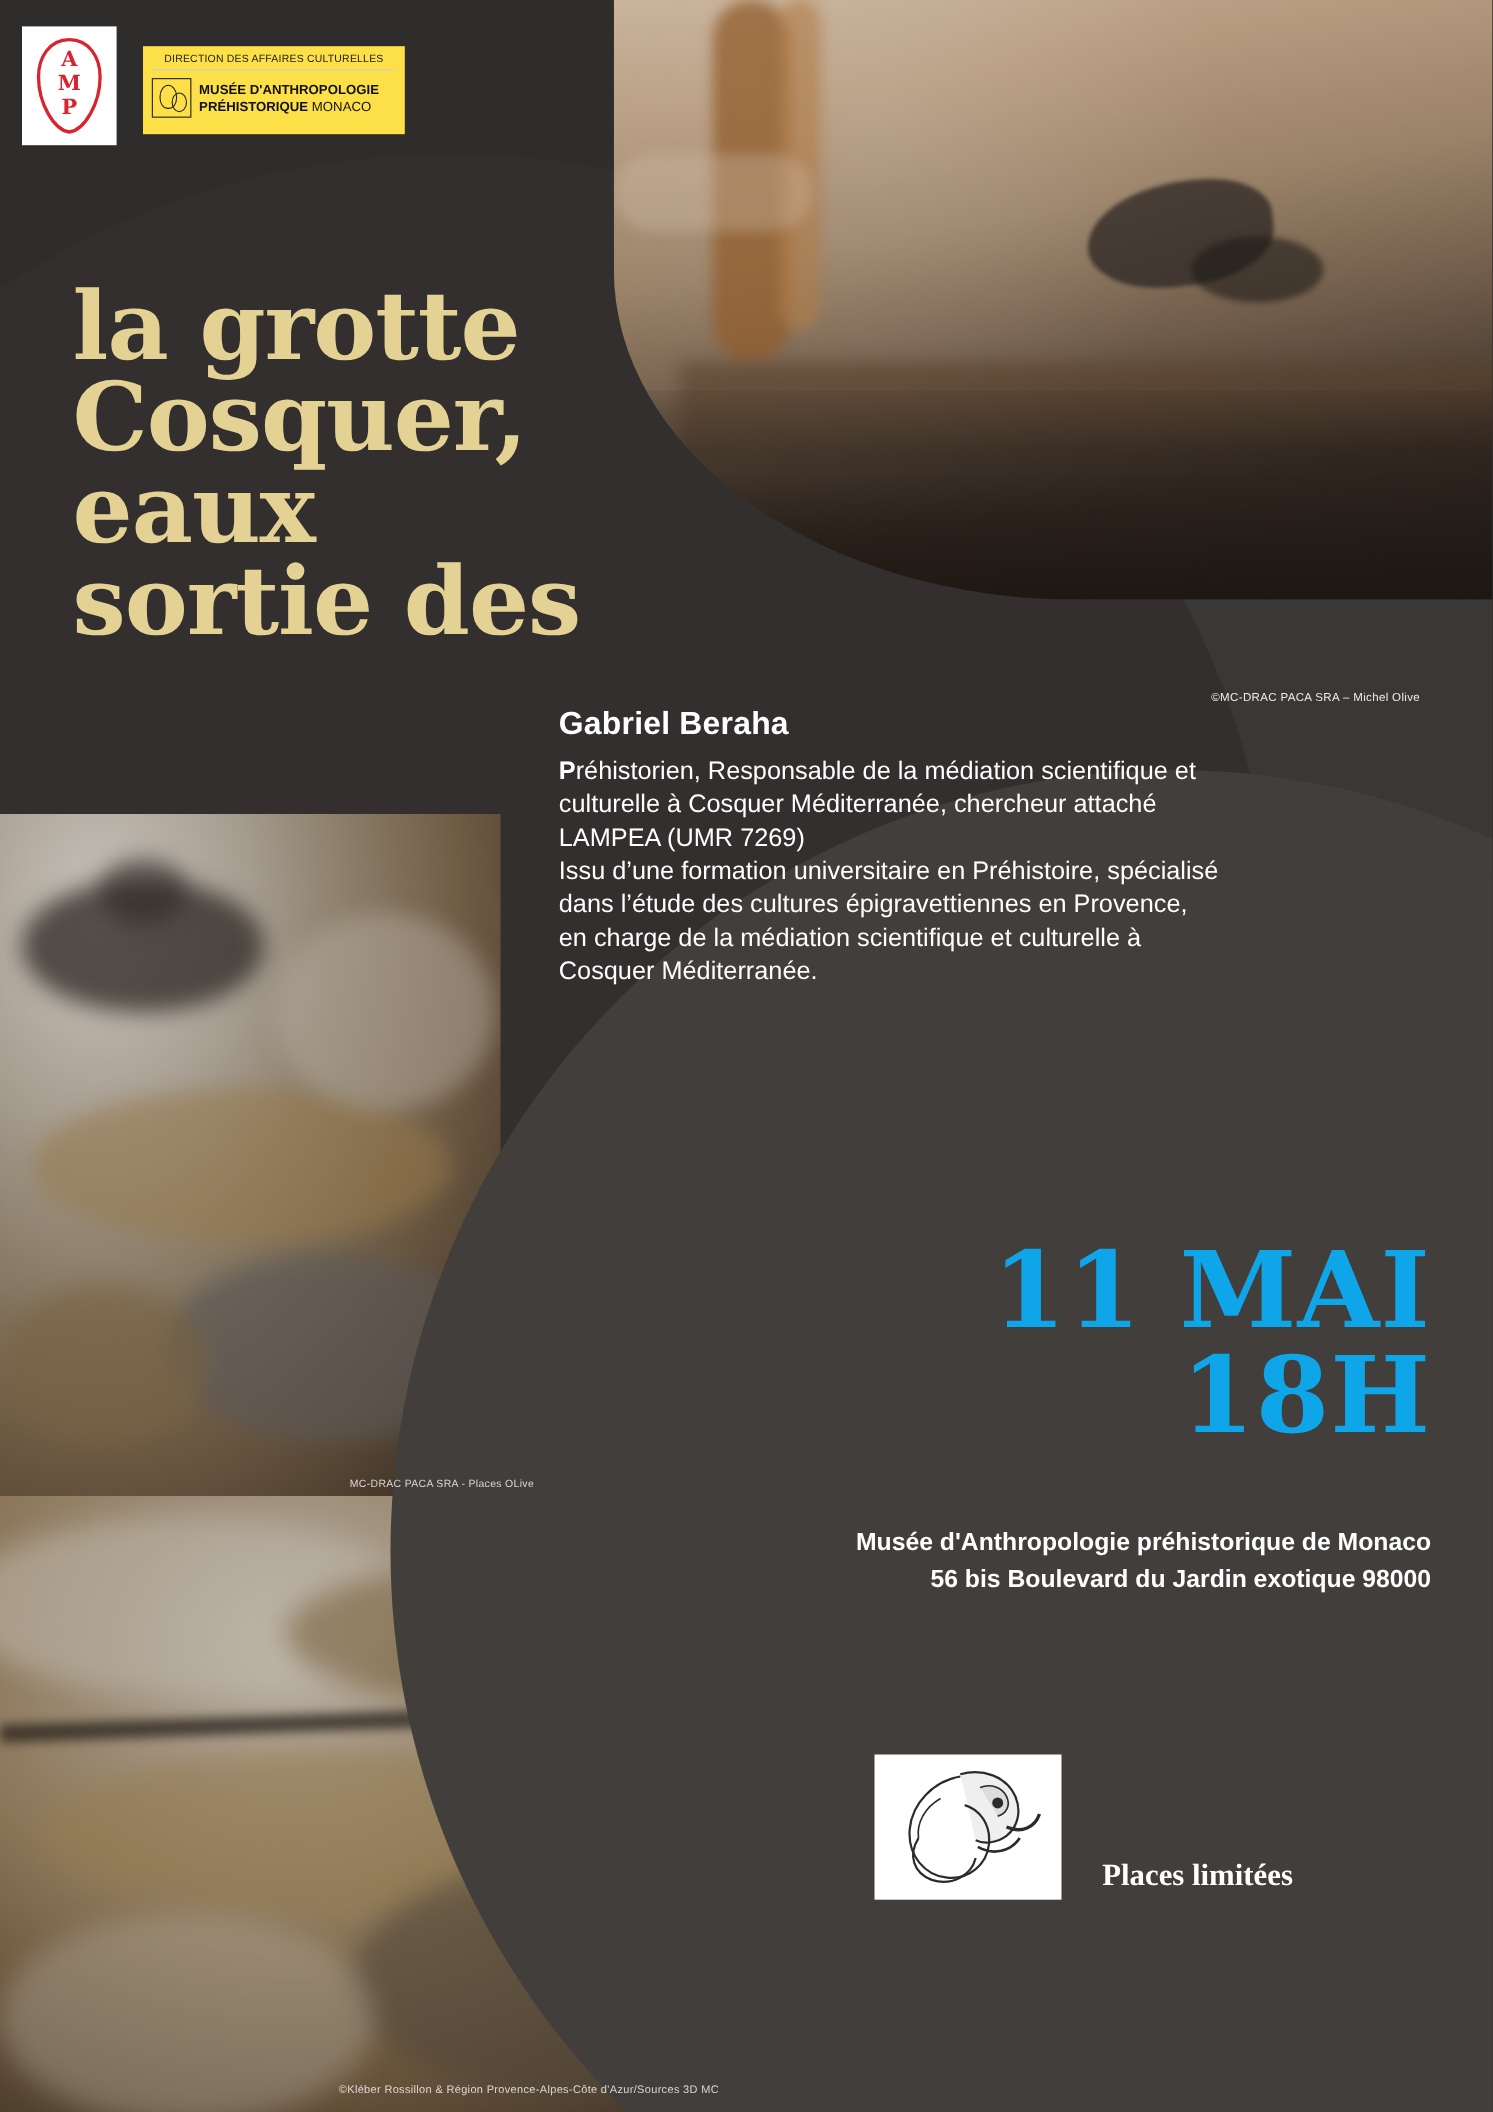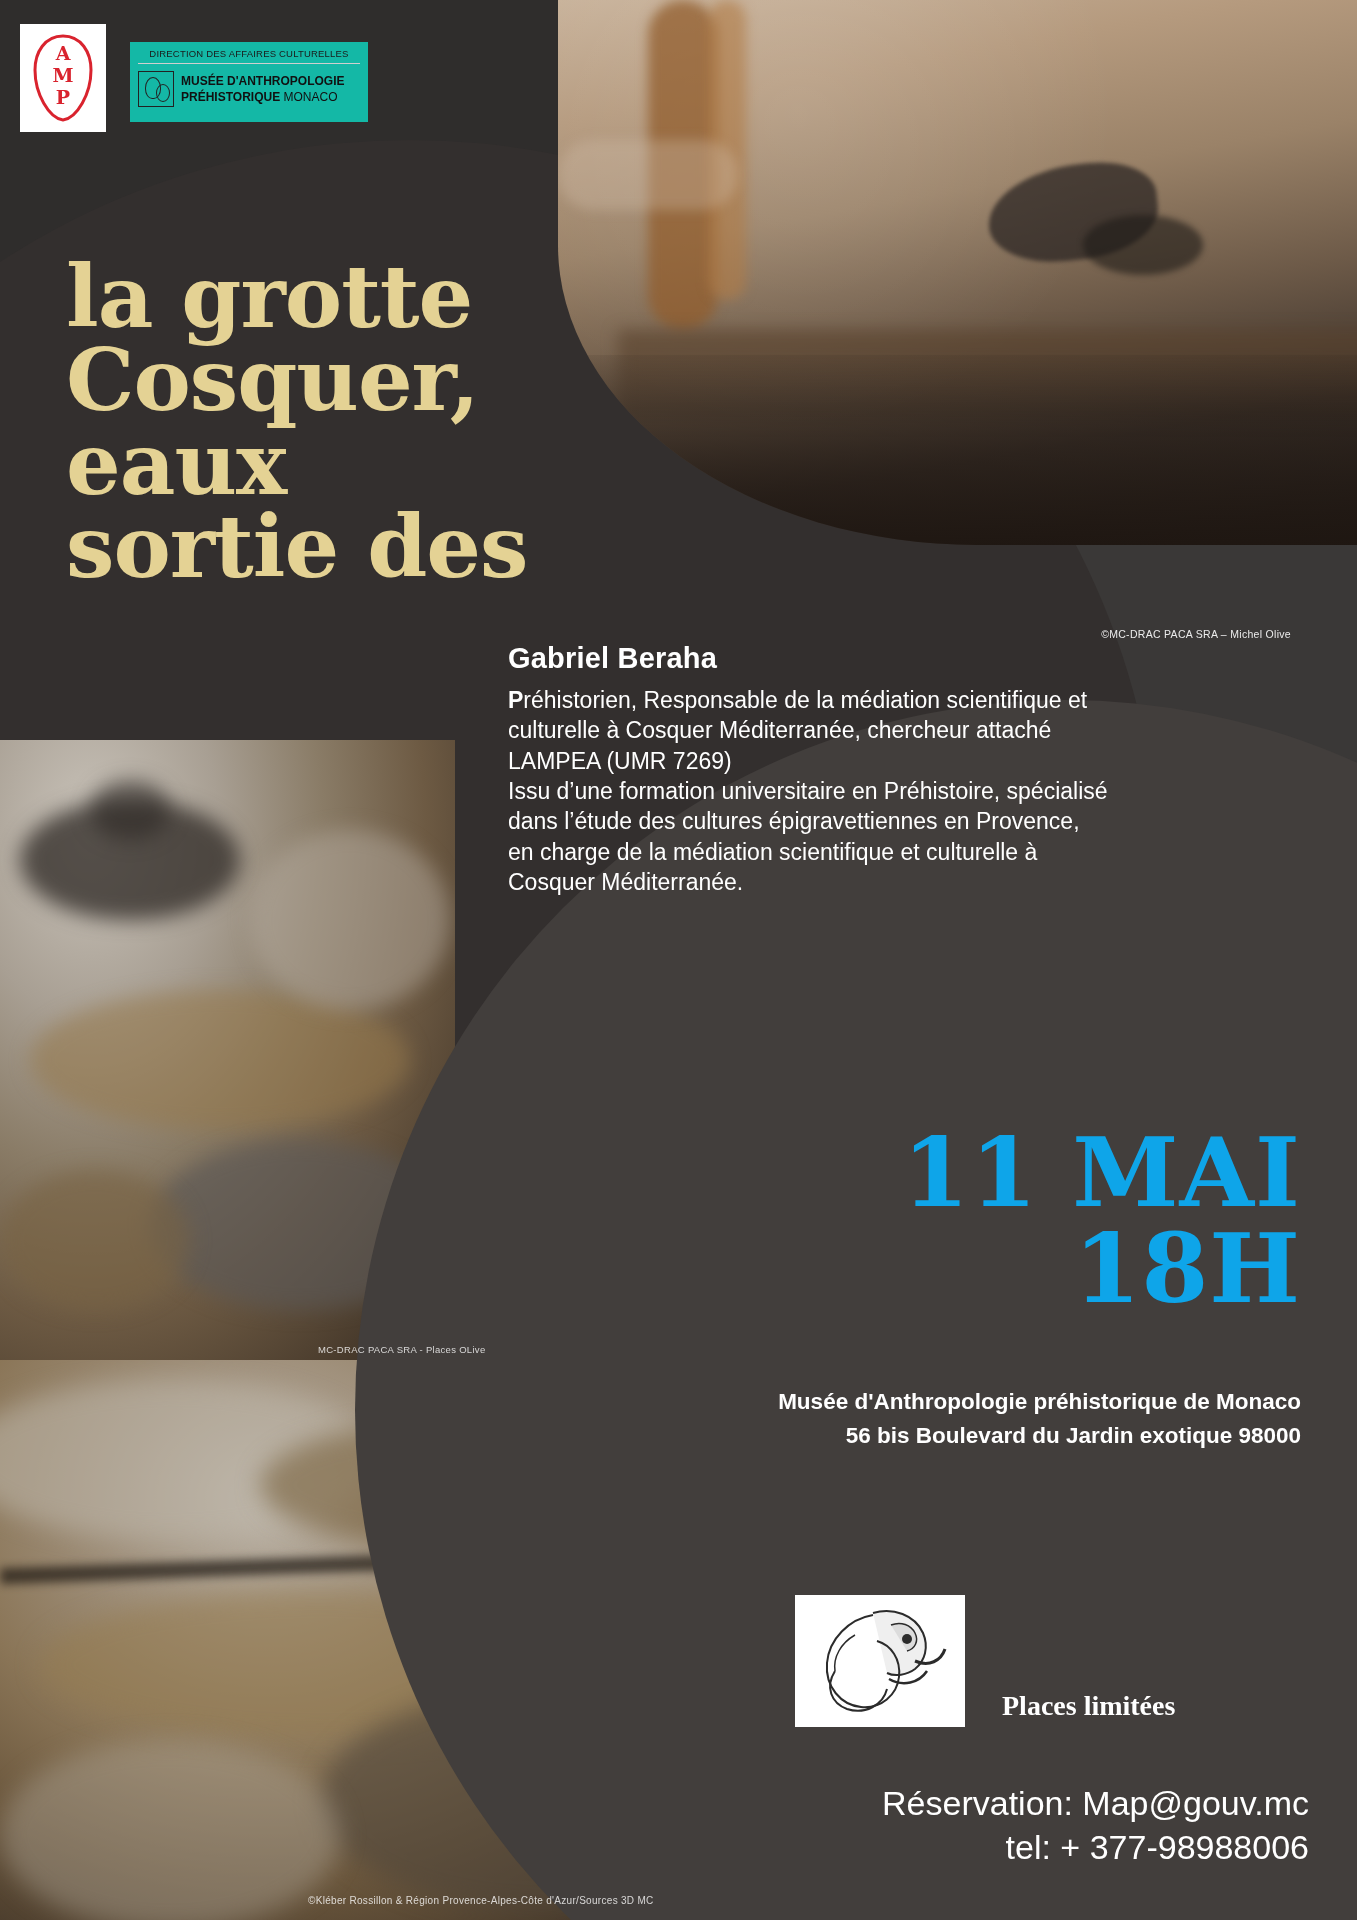--- a/index.html
+++ b/index.html
@@ -159,21 +159,21 @@
     width: 86px; height: 108px;
     background: #ffffff;
     display: flex; align-items: center; justify-content: center;
   }
   .logo-amp svg { display: block; }
 
   .logo-museum {
     position: absolute;
     left: 130px; top: 42px;
     width: 238px; height: 80px;
-    background: #14b8a6;
+    background: #fde047;
     padding: 6px 8px;
     box-sizing: border-box;
   }
   .logo-museum .dir {
     font-size: 9.5px;
     letter-spacing: .2px;
     color: #1b1b1b;
     text-align: center;
     padding-bottom: 4px;
     border-bottom: 1px solid #cfcfcf;
@@ -423,18 +423,14 @@
       <path d="M120 66 C134 72 146 66 150 54" fill="none" stroke="#2b2b2b" stroke-width="3"></path>
       <path d="M78 20 C54 24 34 44 32 68 C30 92 46 110 66 112 C86 114 102 100 104 82 C106 64 96 50 82 46" fill="none" stroke="#2b2b2b" stroke-width="2"></path>
       <path d="M40 76 C30 92 36 108 52 114 C70 120 88 110 92 94" fill="none" stroke="#2b2b2b" stroke-width="2"></path>
       <path d="M60 40 C46 48 38 62 40 76" fill="none" stroke="#2b2b2b" stroke-width="1.5"></path>
       <path d="M94 84 C108 92 124 88 132 76" fill="none" stroke="#2b2b2b" stroke-width="2.5"></path>
     </svg>
   </div>
 
   <div class="places">Places limitées</div>
 
-  <div class="reservation">
-    <div>Réservation: Map@gouv.mc</div>
-    <div>tel: + 377-98988006</div>
-  </div>
 
 </div>
 
 </body></html>

